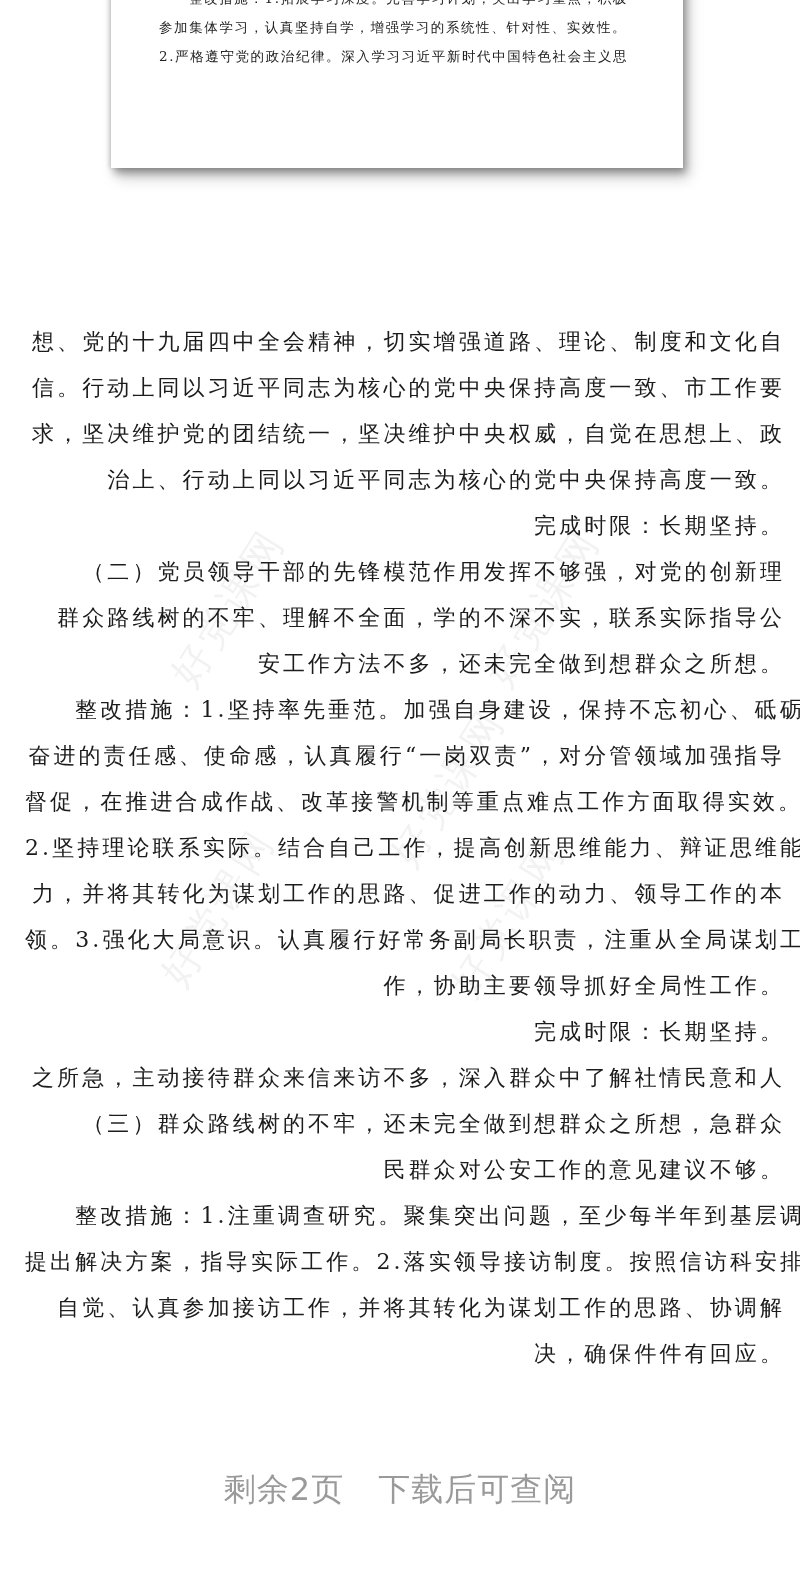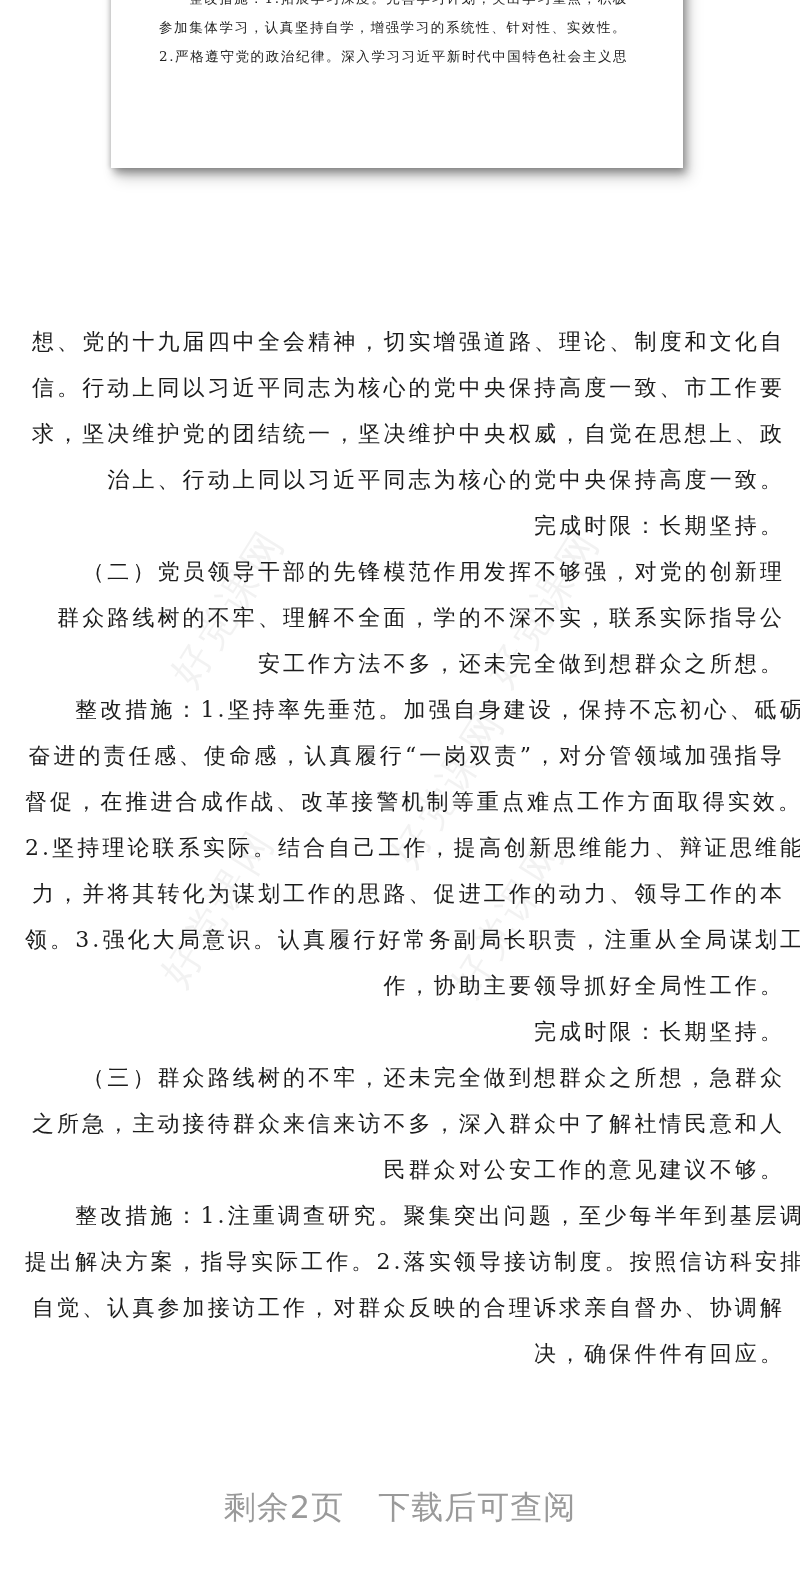--- a/index.html
+++ b/index.html
@@ -72,21 +72,20 @@
   .footer-prompt {
     position: absolute;
     left: 0;
     top: 1468px;
     width: 800px;
     text-align: center;
     font-family: "DejaVu Sans", "Liberation Sans", sans-serif;
     font-size: 32px;
     color: #9a9a9a;
     letter-spacing: 1px;
-    margin-top: 18px;
   }
   .footer-prompt .gap { display: inline-block; width: 34px; }
 </style>
 </head>
 <body>
 
 <div class="page-card">
   <div class="card-line indent" style="top:30px;">整改措施：1.拓展学习深度。完善学习计划，突出学习重点，积极</div>
   <div class="card-line" style="top:59px;">参加集体学习，认真坚持自学，增强学习的系统性、针对性、实效性。</div>
   <div class="card-line" style="top:88px;">2.严格遵守党的政治纪律。深入学习习近平新时代中国特色社会主义思</div>
@@ -102,26 +101,26 @@
   <div class="line">群众路线树的不牢、理解不全面，学的不深不实，联系实际指导公</div>
   <div class="line">安工作方法不多，还未完全做到想群众之所想。</div>
   <div class="line indent">整改措施：1.坚持率先垂范。加强自身建设，保持不忘初心、砥砺</div>
   <div class="line">奋进的责任感、使命感，认真履行“一岗双责”，对分管领域加强指导</div>
   <div class="line">督促，在推进合成作战、改革接警机制等重点难点工作方面取得实效。</div>
   <div class="line">2.坚持理论联系实际。结合自己工作，提高创新思维能力、辩证思维能</div>
   <div class="line">力，并将其转化为谋划工作的思路、促进工作的动力、领导工作的本</div>
   <div class="line">领。3.强化大局意识。认真履行好常务副局长职责，注重从全局谋划工</div>
   <div class="line">作，协助主要领导抓好全局性工作。</div>
   <div class="line">完成时限：长期坚持。</div>
+  <div class="line">之所急，主动接待群众来信来访不多，深入群众中了解社情民意和人</div>
   <div class="line indent">（三）群众路线树的不牢，还未完全做到想群众之所想，急群众</div>
-  <div class="line">之所急，主动接待群众来信来访不多，深入群众中了解社情民意和人</div>
   <div class="line">民群众对公安工作的意见建议不够。</div>
   <div class="line indent">整改措施：1.注重调查研究。聚集突出问题，至少每半年到基层调</div>
   <div class="line">提出解决方案，指导实际工作。2.落实领导接访制度。按照信访科安排，</div>
-  <div class="line">自觉、认真参加接访工作，对群众反映的合理诉求亲自督办、协调解</div>
+  <div class="line">自觉、认真参加接访工作，并将其转化为谋划工作的思路、协调解</div>
   <div class="line">决，确保件件有回应。</div>
 </div>
 
 <div class="watermark" style="left:140px; top:580px;">好党课网</div>
 <div class="watermark" style="left:455px; top:580px;">好党课网</div>
 <div class="watermark" style="left:360px; top:760px;">好党课网</div>
 <div class="watermark" style="left:130px; top:880px;">好党课网</div>
 <div class="watermark" style="left:420px; top:890px;">好党课网</div>
 
 <div class="footer-prompt">

